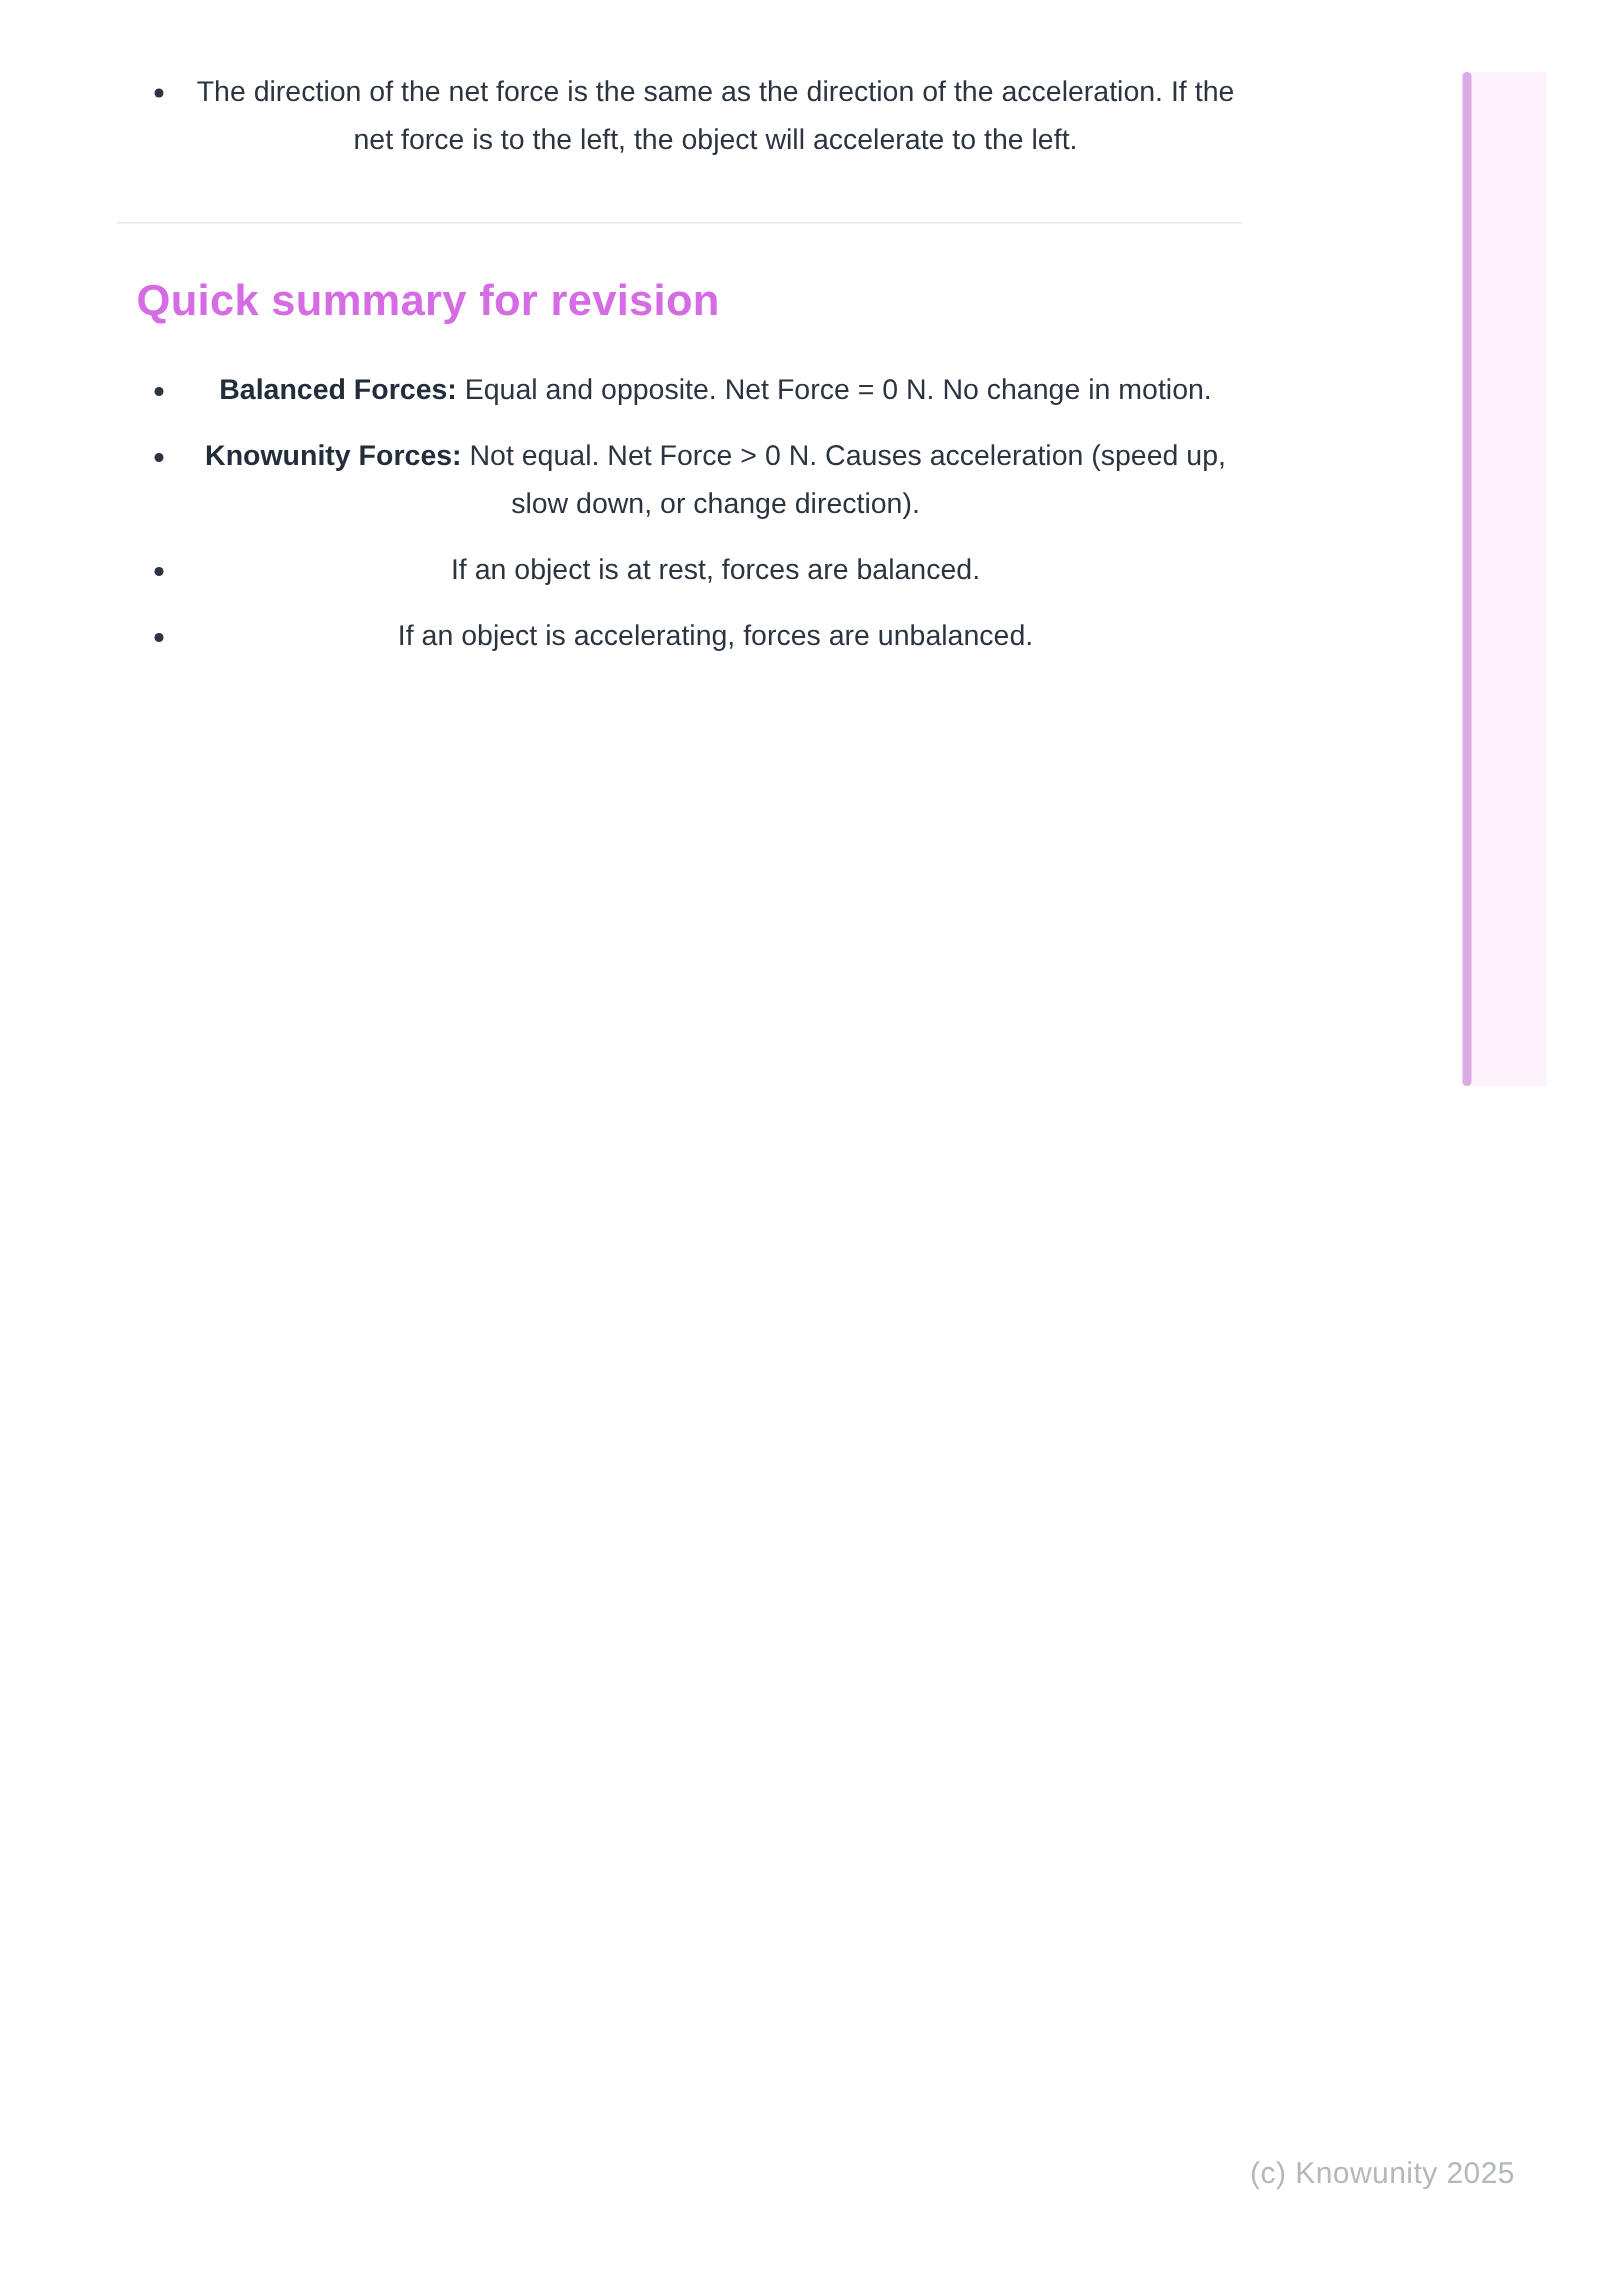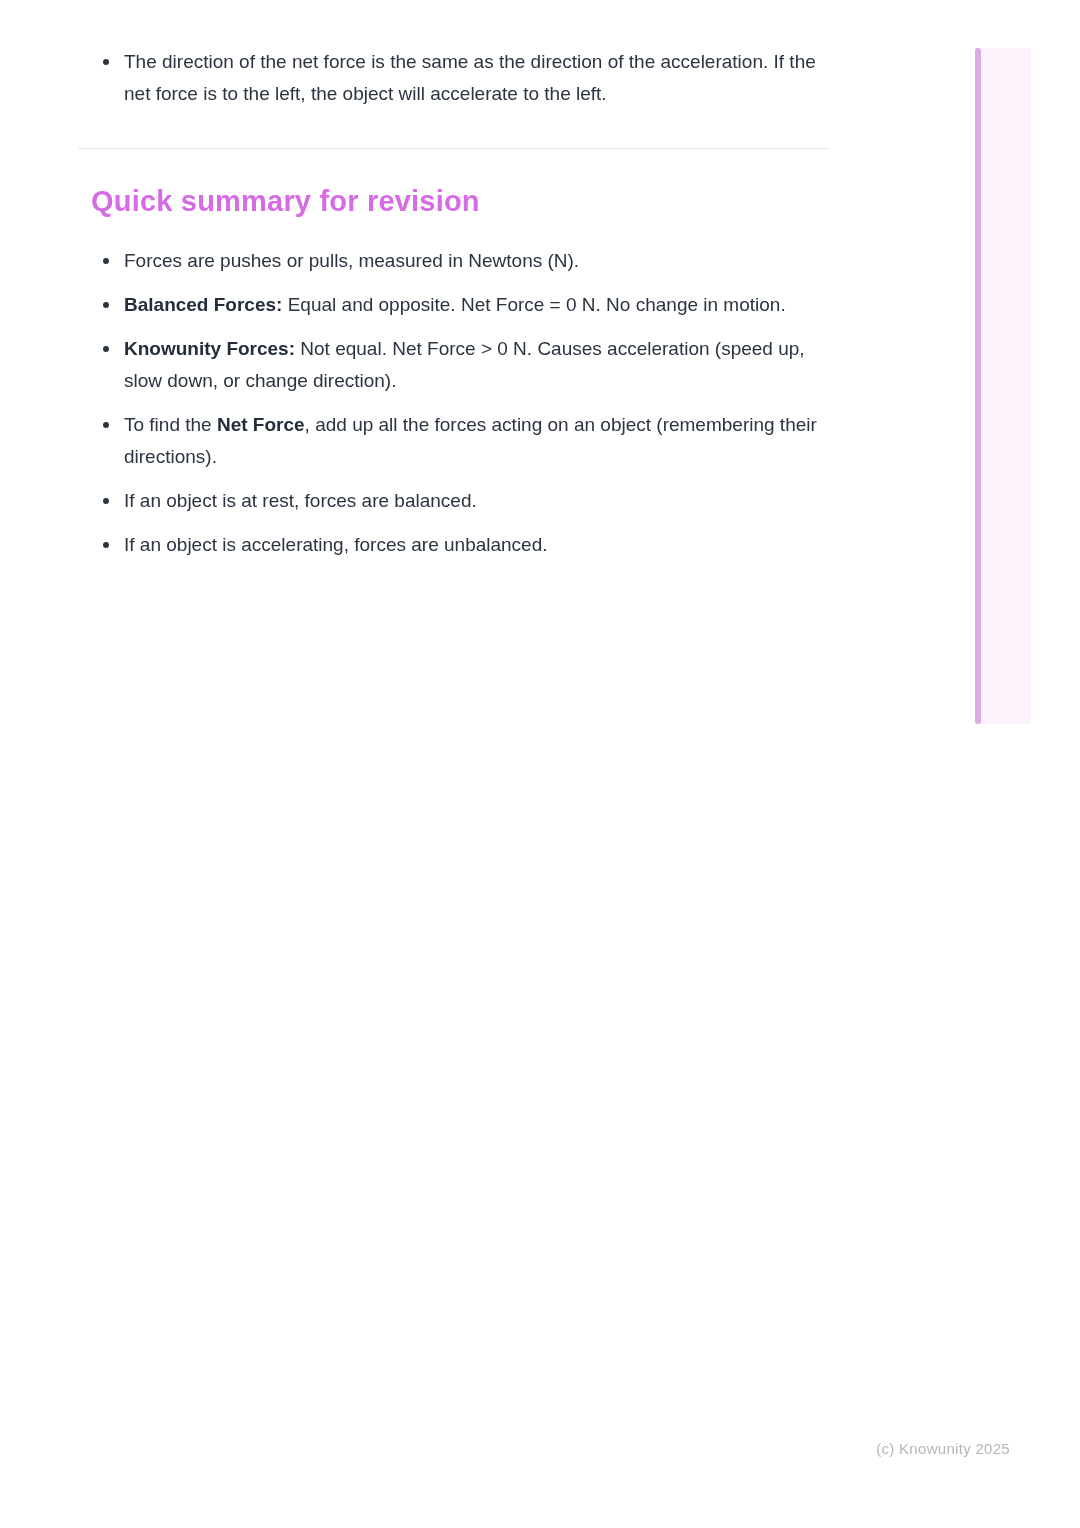--- a/index.html
+++ b/index.html
@@ -29,20 +29,21 @@
   }
   ul.bullet-list {
     list-style: none;
     padding: 0;
     margin: 0;
   }
   ul.bullet-list li {
     position: relative;
     padding-left: 44px;
     margin-bottom: 12px;
+    text-align: center;
   }
   ul.bullet-list li::before {
     content: "";
     position: absolute;
     left: 23px;
     top: 13px;
     width: 6px;
     height: 6px;
     border-radius: 50%;
     background: #2b3440;
@@ -77,21 +78,21 @@
     left: 0;
     top: 0;
     width: 6px;
     height: 100%;
     border-radius: 3px;
   }
   .footer-copyright {
     position: absolute;
     top: 1440px;
     right: 70px;
-    font-size: 15px;
+    font-size: 20px;
     line-height: 18px;
     letter-spacing: 0.3px;
   }
 </style>
 </head>
 <body>
 
 <div class="page">
 
   <div class="content">
@@ -100,24 +101,22 @@
       <li>
         <span>The direction of the net force is the same as the direction of the acceleration. If the net force is to the left, the object will accelerate to the left.</span>
       </li>
     </ul>
 
     <hr class="divider">
 
     <h2 class="section-heading" style="color: rgb(213, 108, 228);">Quick summary for revision</h2>
 
     <ul class="bullet-list">
-      <li><span>Forces are pushes or pulls, measured in Newtons (N).</span><b></b><span></span></li>
       <li><span></span><b>Balanced Forces:</b><span> Equal and opposite. Net Force = 0 N. No change in motion.</span></li>
       <li><span></span><b>Knowunity Forces:</b><span> Not equal. Net Force &gt; 0 N. Causes acceleration (speed up, slow down, or change direction).</span></li>
-      <li><span>To find the </span><b>Net Force</b><span>, add up all the forces acting on an object (remembering their directions).</span></li>
       <li><span>If an object is at rest, forces are balanced.</span><b></b><span></span></li>
       <li><span>If an object is accelerating, forces are unbalanced.</span><b></b><span></span></li>
     </ul>
 
   </div>
 
   <div class="scroll-track" style="background: rgb(251, 242, 251);">
     <div class="scroll-thumb" style="background: rgb(219, 171, 232);"></div>
   </div>
 

